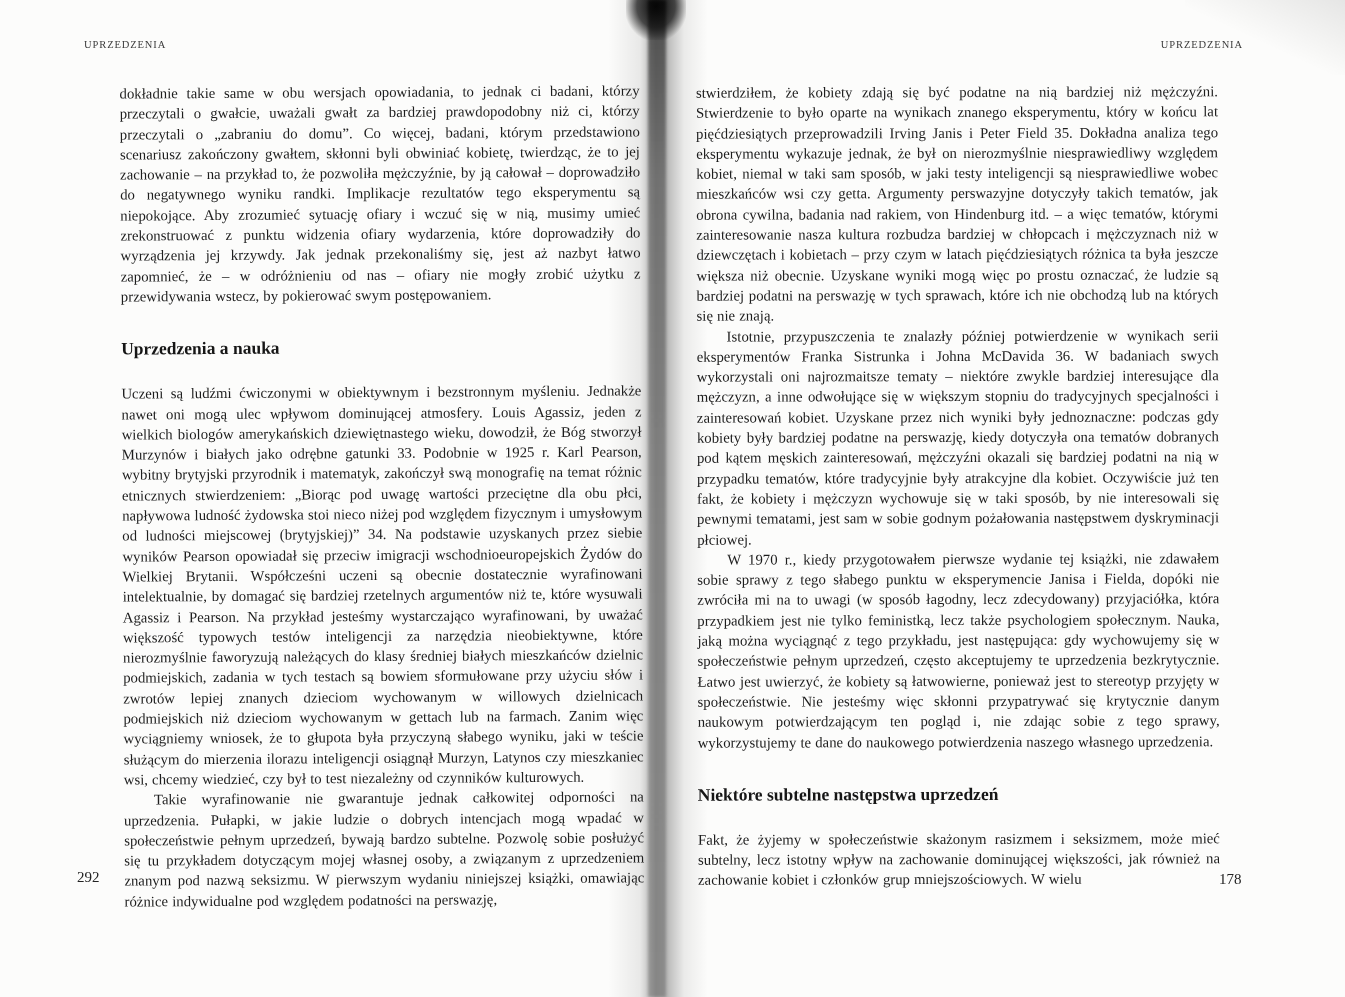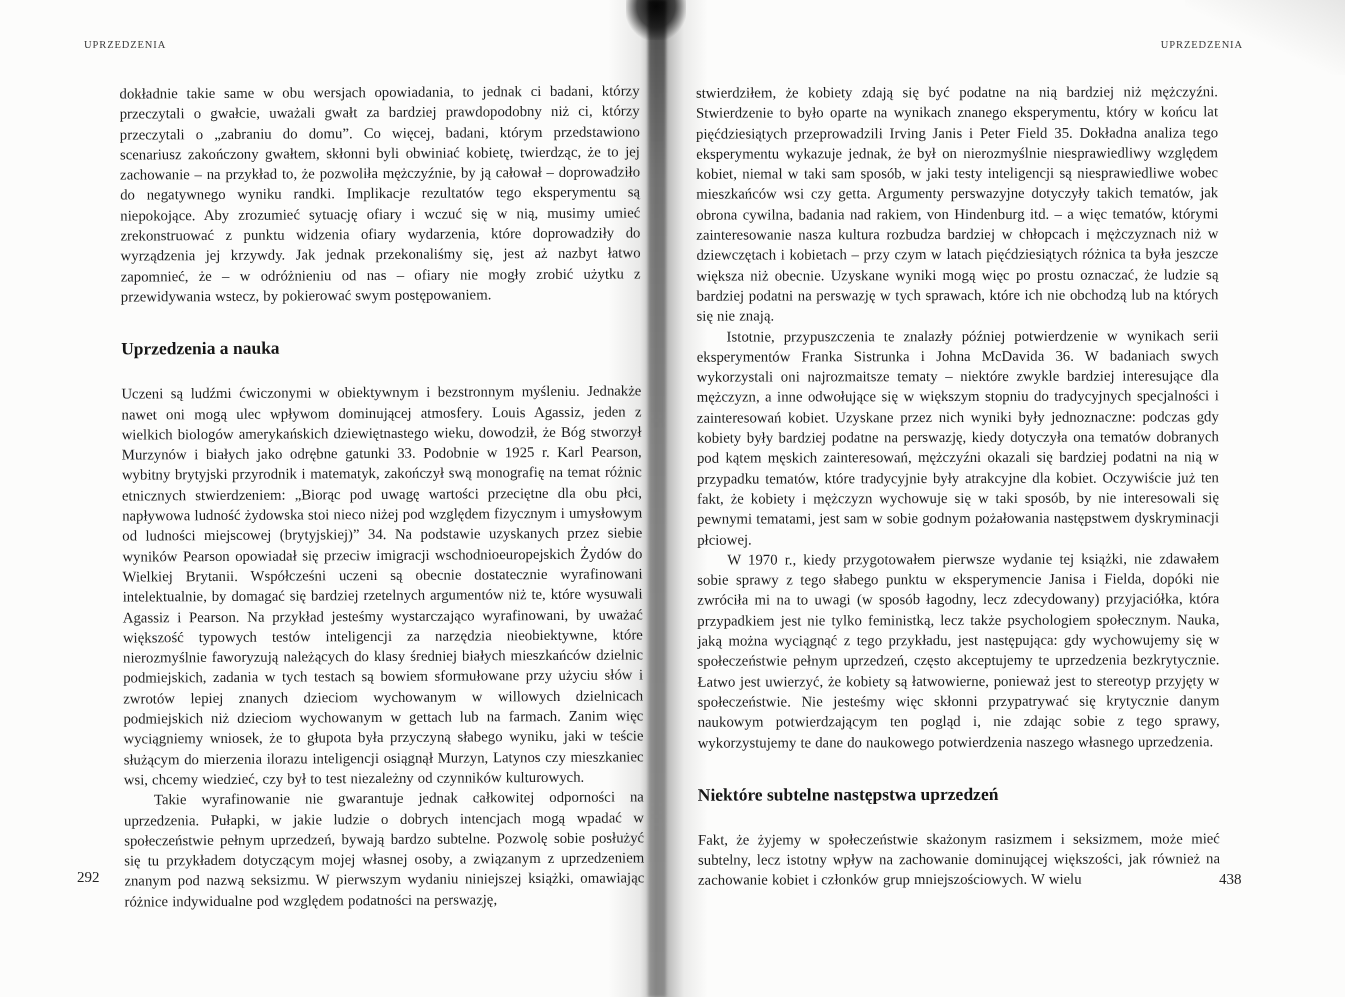--- a/index.html
+++ b/index.html
@@ -139,15 +139,15 @@
 
   <div class="col right">
     <p>stwierdziłem, że kobiety zdają się być podatne na nią bardziej niż mężczyźni. Stwierdzenie to było oparte na wynikach znanego eksperymentu, który w końcu lat pięćdziesiątych przeprowadzili Irving Janis i Peter Field 35. Dokładna analiza tego eksperymentu wykazuje jednak, że był on nierozmyślnie niesprawiedliwy względem kobiet, niemal w taki sam sposób, w jaki testy inteligencji są niesprawiedliwe wobec mieszkańców wsi czy getta. Argumenty perswazyjne dotyczyły takich tematów, jak obrona cywilna, badania nad rakiem, von Hindenburg itd. – a więc tematów, którymi zainteresowanie nasza kultura rozbudza bardziej w chłopcach i mężczyznach niż w dziewczętach i kobietach – przy czym w latach pięćdziesiątych różnica ta była jeszcze większa niż obecnie. Uzyskane wyniki mogą więc po prostu oznaczać, że ludzie są bardziej podatni na perswazję w tych sprawach, które ich nie obchodzą lub na których się nie znają.</p>
     <p class="indent">Istotnie, przypuszczenia te znalazły później potwierdzenie w wynikach serii eksperymentów Franka Sistrunka i Johna McDavida 36. W badaniach swych wykorzystali oni najrozmaitsze tematy – niektóre zwykle bardziej interesujące dla mężczyzn, a inne odwołujące się w większym stopniu do tradycyjnych specjalności i zainteresowań kobiet. Uzyskane przez nich wyniki były jednoznaczne: podczas gdy kobiety były bardziej podatne na perswazję, kiedy dotyczyła ona tematów dobranych pod kątem męskich zainteresowań, mężczyźni okazali się bardziej podatni na nią w przypadku tematów, które tradycyjnie były atrakcyjne dla kobiet. Oczywiście już ten fakt, że kobiety i mężczyzn wychowuje się w taki sposób, by nie interesowali się pewnymi tematami, jest sam w sobie godnym pożałowania następstwem dyskryminacji płciowej.</p>
     <p class="indent">W 1970 r., kiedy przygotowałem pierwsze wydanie tej książki, nie zdawałem sobie sprawy z tego słabego punktu w eksperymencie Janisa i Fielda, dopóki nie zwróciła mi na to uwagi (w sposób łagodny, lecz zdecydowany) przyjaciółka, która przypadkiem jest nie tylko feministką, lecz także psychologiem społecznym. Nauka, jaką można wyciągnąć z tego przykładu, jest następująca: gdy wychowujemy się w społeczeństwie pełnym uprzedzeń, często akceptujemy te uprzedzenia bezkrytycznie. Łatwo jest uwierzyć, że kobiety są łatwowierne, ponieważ jest to stereotyp przyjęty w społeczeństwie. Nie jesteśmy więc skłonni przypatrywać się krytycznie danym naukowym potwierdzającym ten pogląd i, nie zdając sobie z tego sprawy, wykorzystujemy te dane do naukowego potwierdzenia naszego własnego uprzedzenia.</p>
     <h2 class="section-heading">Niektóre subtelne następstwa uprzedzeń</h2>
     <p>Fakt, że żyjemy w społeczeństwie skażonym rasizmem i seksizmem, może mieć subtelny, lecz istotny wpływ na zachowanie dominującej większości, jak również na zachowanie kobiet i członków grup mniejszościowych. W wielu</p>
   </div>
 
   <div class="page-number left">292</div>
-  <div class="page-number right">438</div>
+  <div class="page-number right">178</div>
 
 </div>
 
 </body></html>

